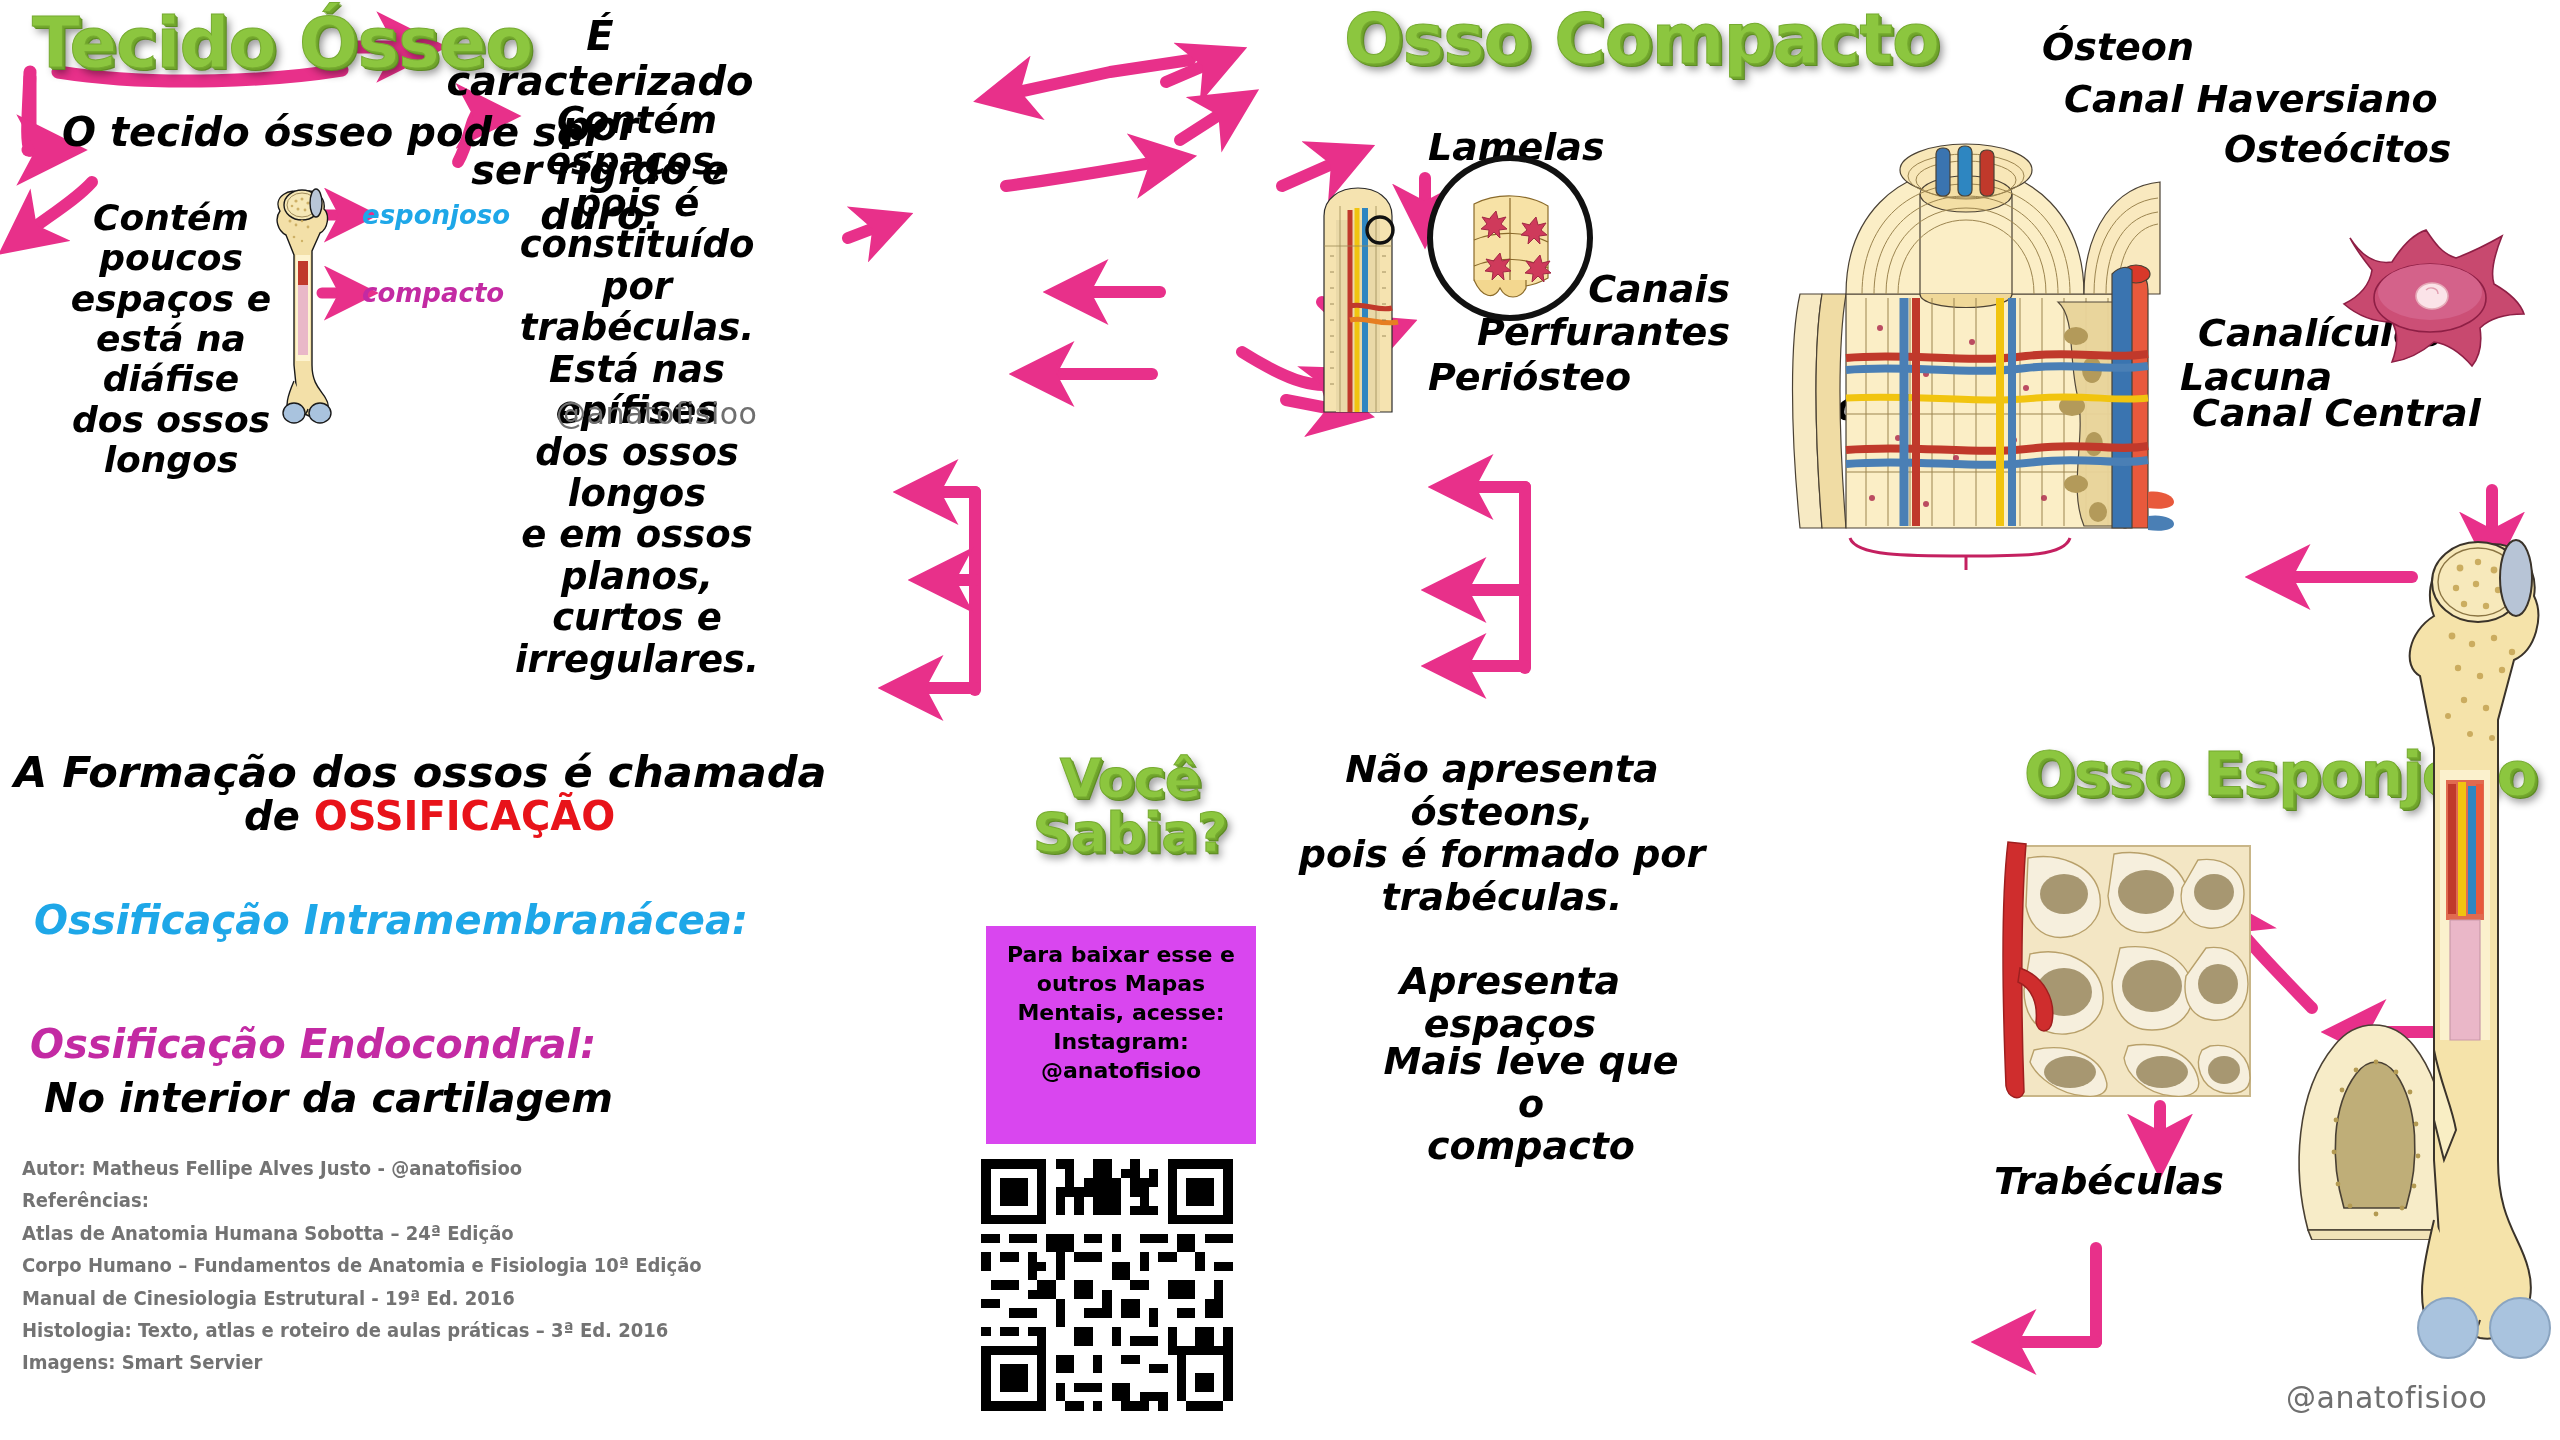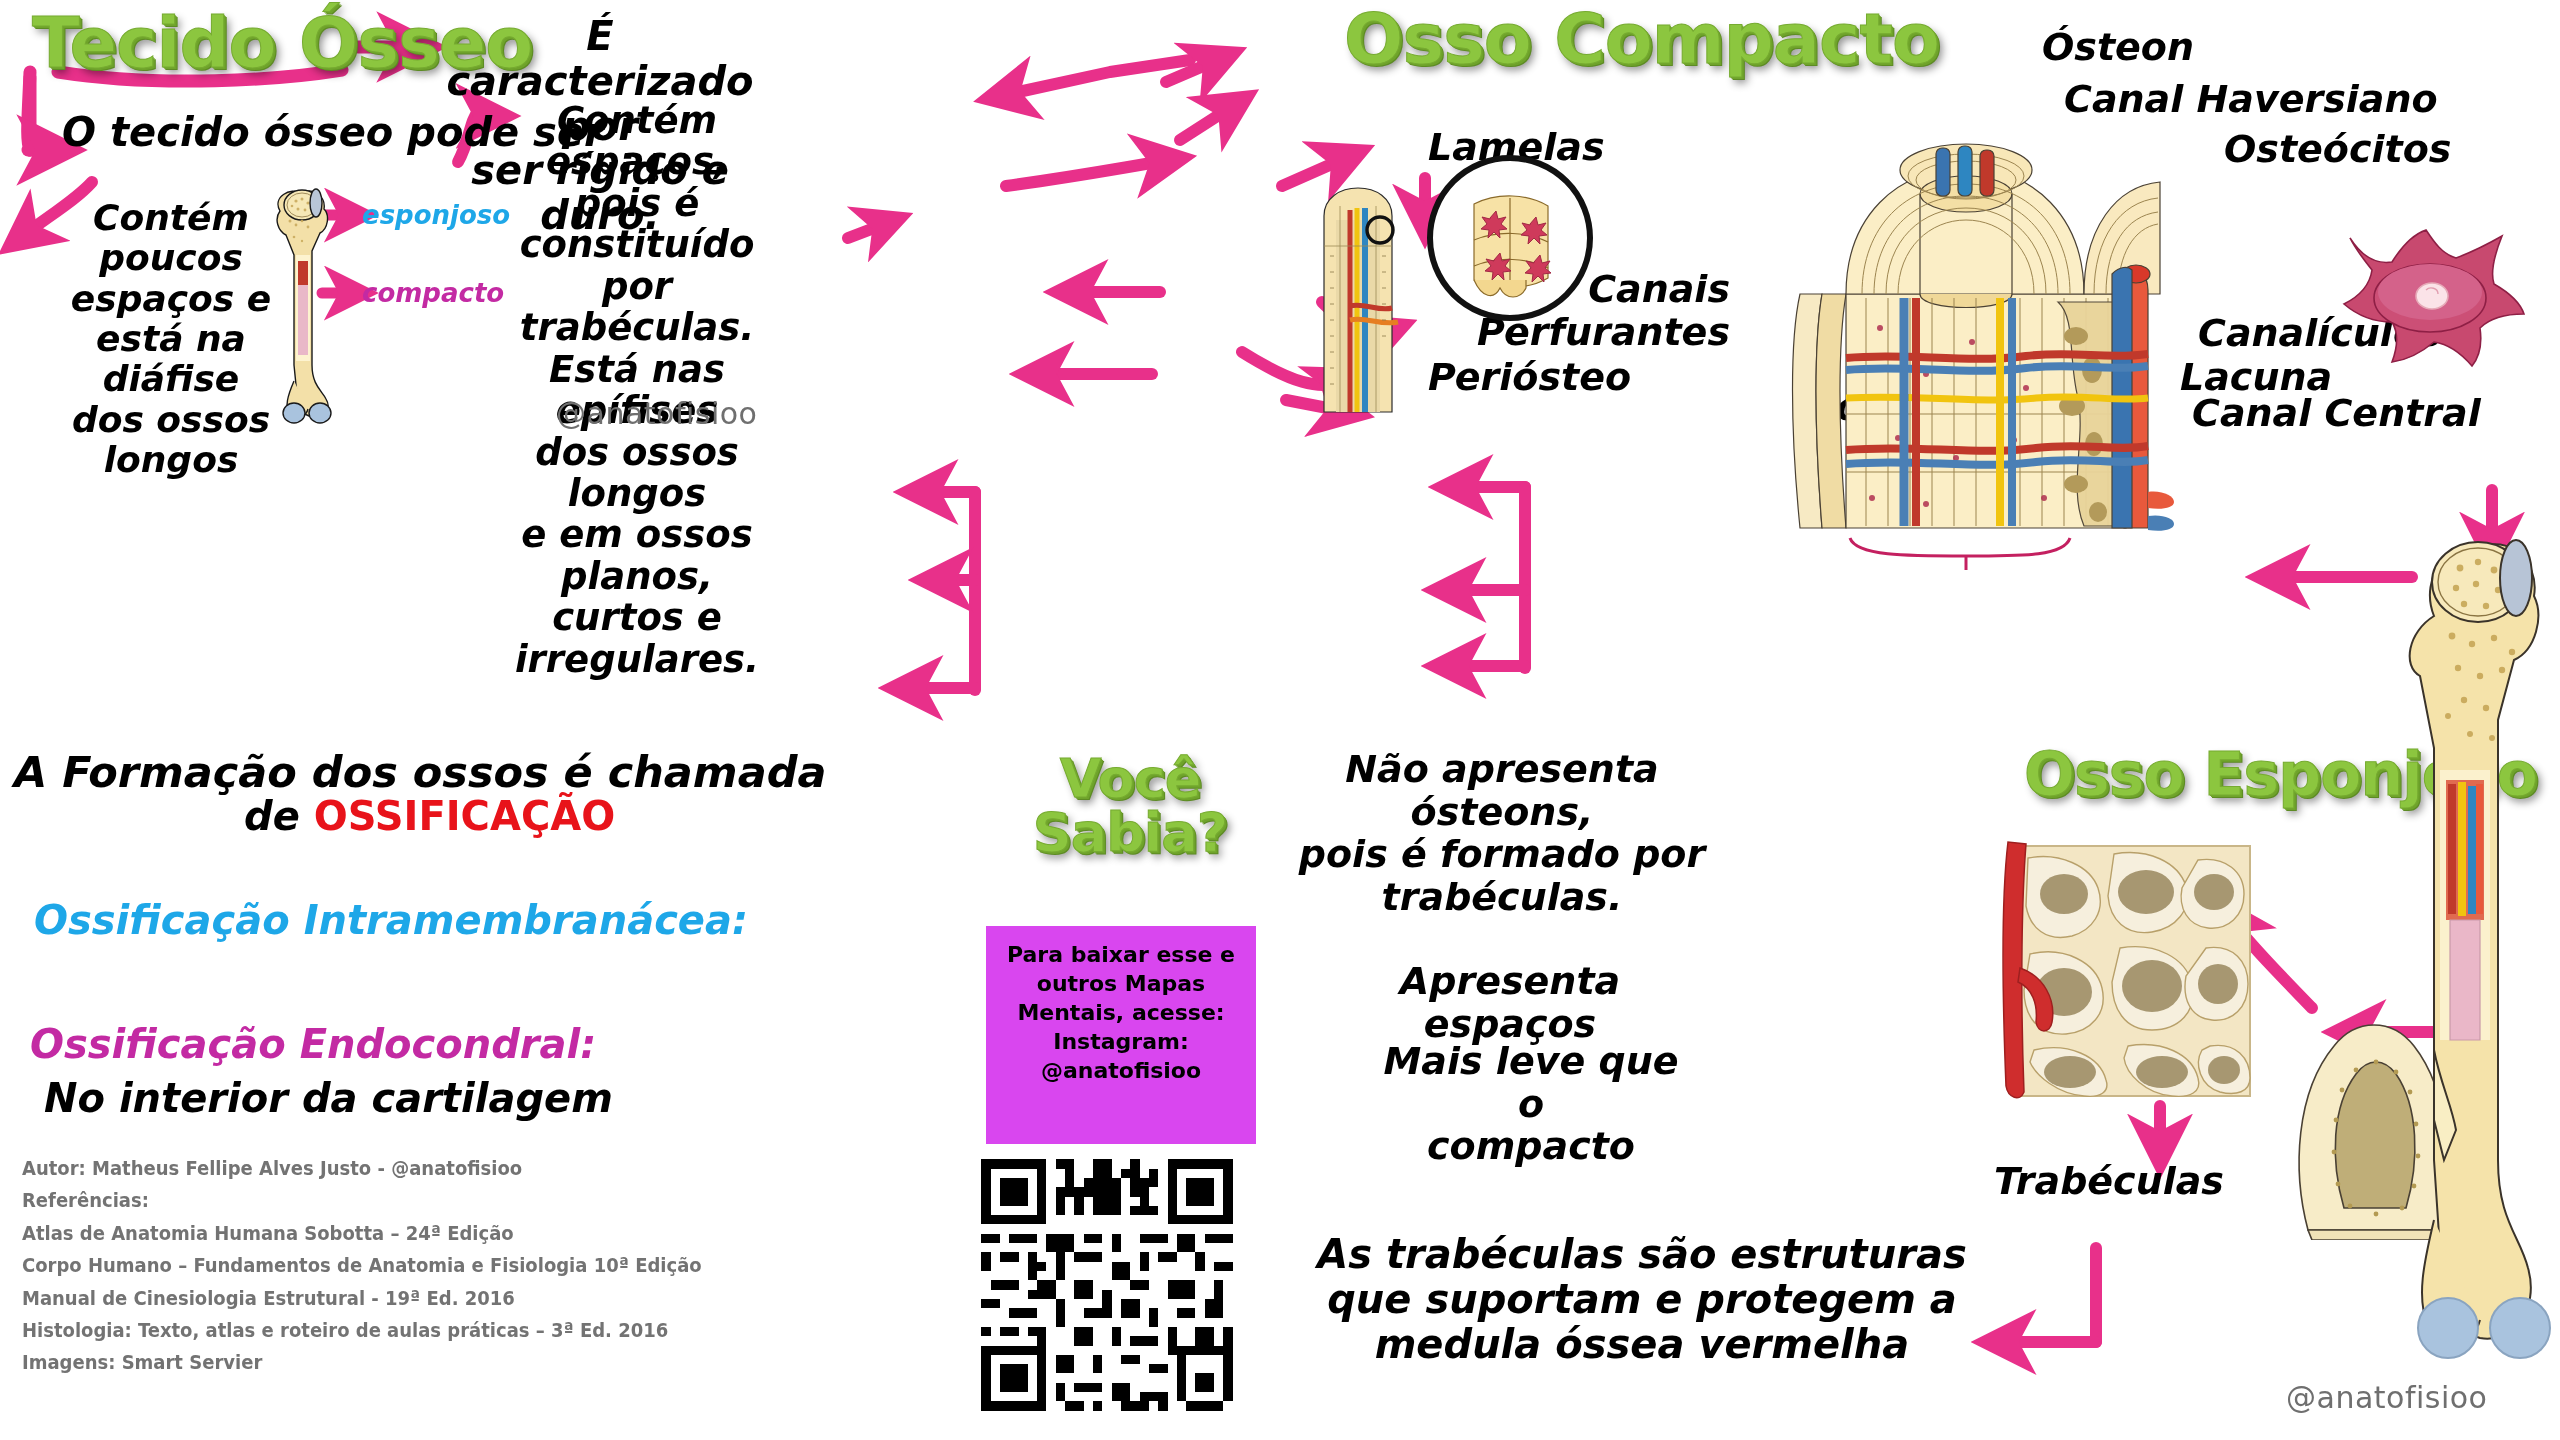--- a/index.html
+++ b/index.html
@@ -564,23 +564,20 @@
 
   <div class="abs hand center" style="left:1292px; top:748px; width:420px; font-size:38px;">Não apresenta ósteons,
 pois é formado por
 trabéculas.</div>
   <div class="abs hand center" style="left:1330px; top:960px; width:360px; font-size:38px;">Apresenta espaços</div>
   <div class="abs hand center" style="left:1366px; top:1040px; width:330px; font-size:38px;">Mais leve que o
 compacto</div>
 
   <div class="abs hand" style="left:1994px; top:1160px; font-size:38px;">Trabéculas</div>
 
-  <div class="abs hand center" style="left:1292px; top:1232px; width:700px; font-size:40px;">As trabéculas são estruturas
-que suportam e protegem a
-medula óssea vermelha</div>
 
   <div class="abs watermark" style="left:2286px; top:1380px;">@anatofisioo</div>
 
   <svg class="illus" style="left:1980px; top:836px;" width="280" height="272" viewBox="0 0 280 272">
     <rect x="38" y="10" width="232" height="250" fill="#f3e6c4" stroke="#c9b688" stroke-width="2"></rect>
     <g fill="#f6efdd" stroke="#b8a06a" stroke-width="1.4">
       <path d="M48,22 C80,16 110,30 118,52 C126,76 112,94 92,100 C66,106 50,92 46,70 Z"></path>
       <path d="M134,18 C168,12 198,26 206,50 C212,74 196,92 172,96 C146,100 130,84 128,60 Z"></path>
       <path d="M218,24 C246,20 264,36 264,58 C264,80 248,94 228,92 C208,90 198,72 202,52 Z"></path>
       <path d="M50,118 C84,110 116,126 122,152 C128,178 110,196 86,198 C58,200 44,180 44,154 Z"></path>

